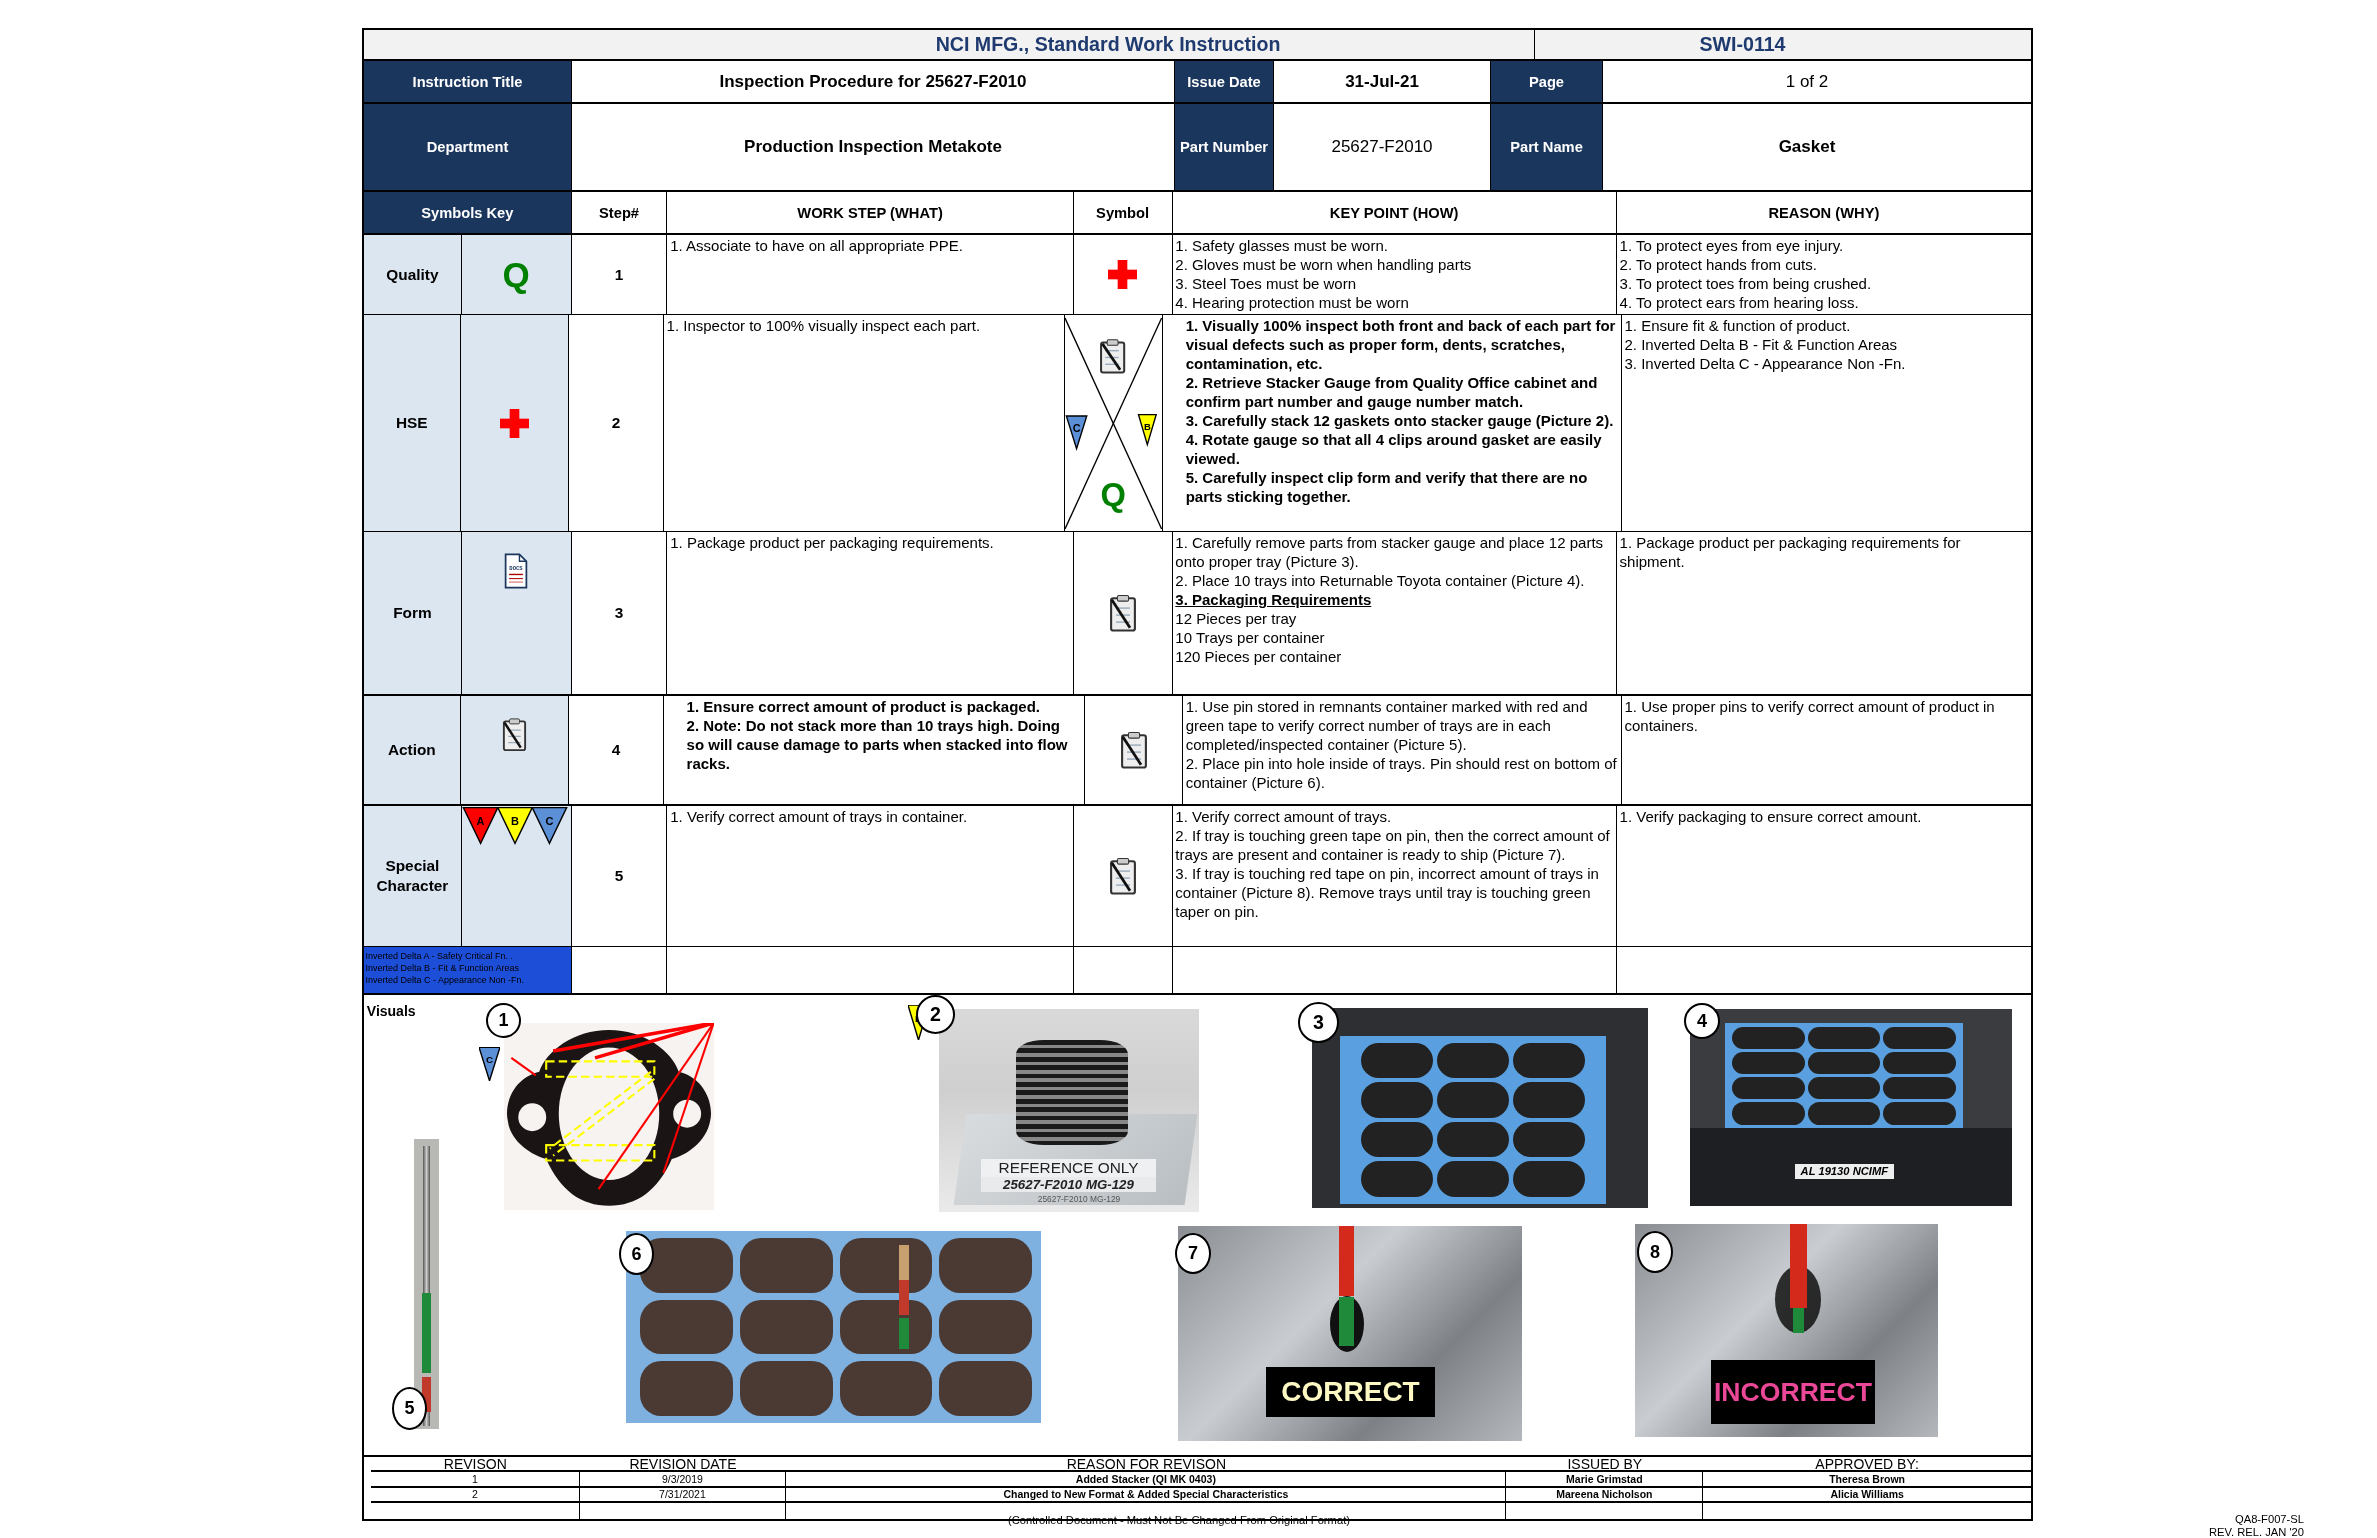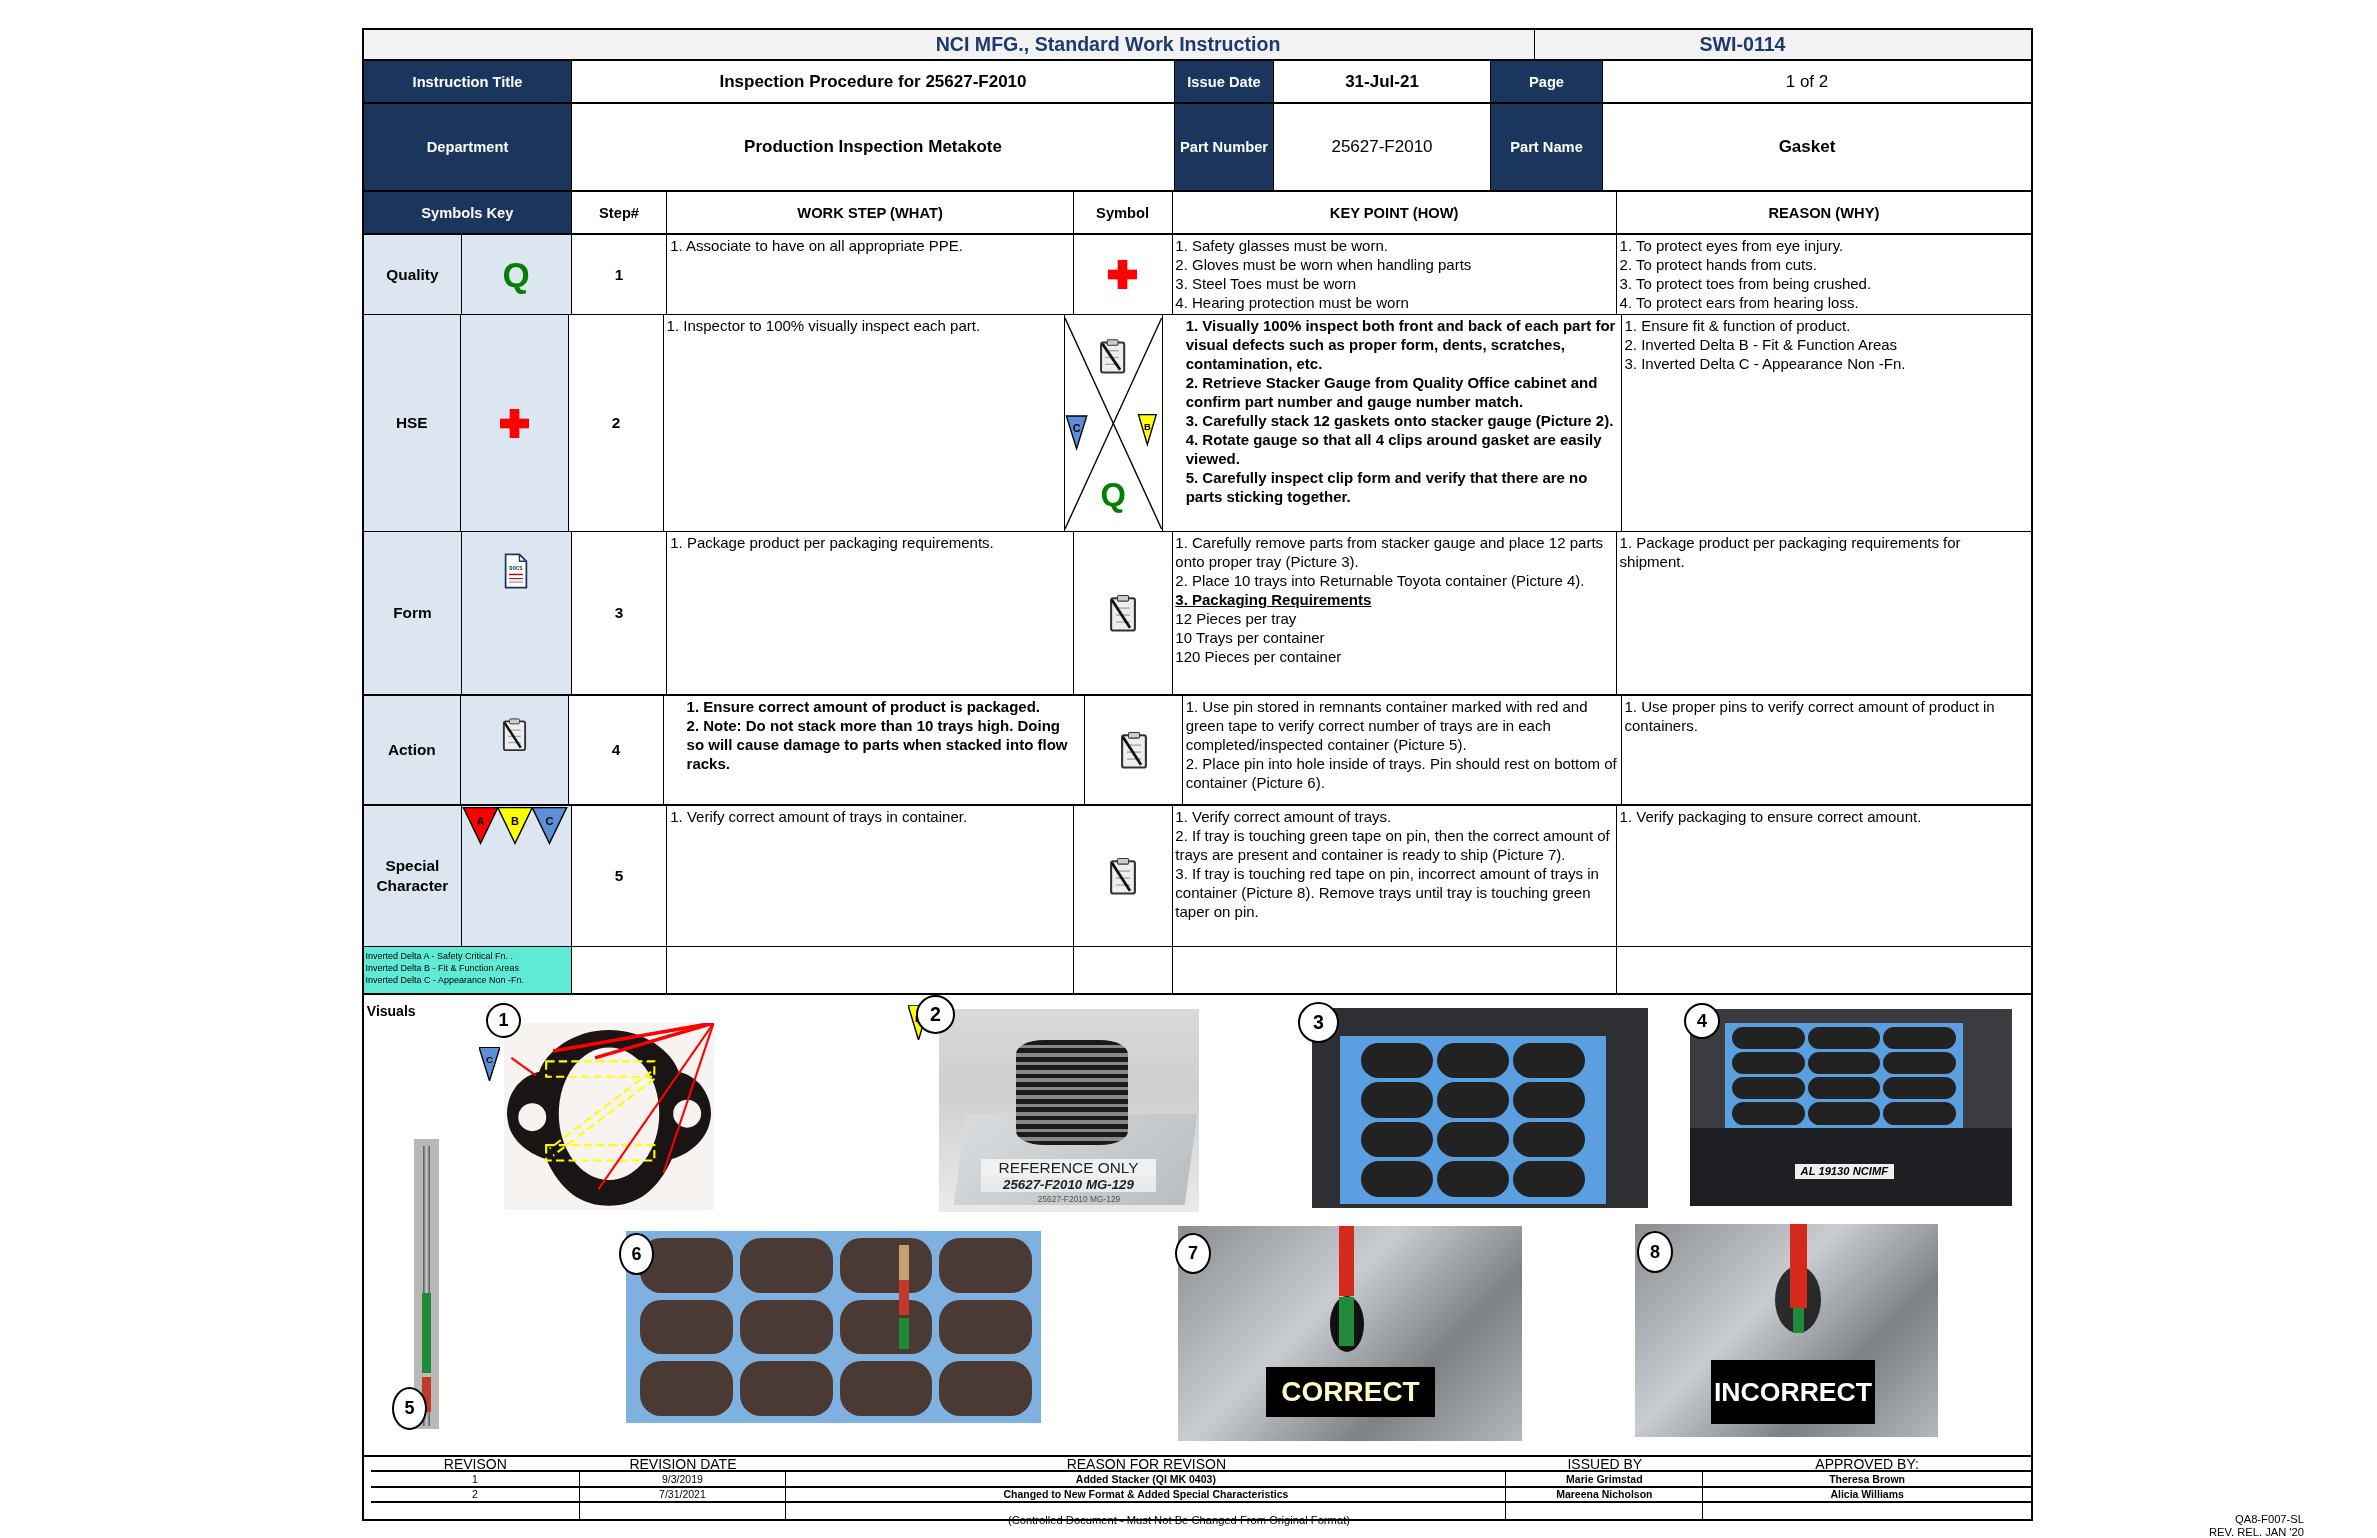--- a/index.html
+++ b/index.html
@@ -41,21 +41,21 @@
   .step-row { border-bottom: 1.4px solid #000; }
   .key-label { background: #dce6f1; font-size: 15.4px; }
   .key-icon { background: #dce6f1; }
   .txt { align-items: flex-start; justify-content: flex-start; text-align: left; font-weight: normal; font-size: 15px; line-height: 19px; padding: 1.4px 2.8px; }
   .txt.bold { font-weight: bold; margin-left: 20px; }
   .txt div { white-space: normal; }
   .u { text-decoration: underline; font-weight: bold; }
   .stepnum { font-size: 15.4px; }
 
   .legend-row { height: 48px; border-bottom: 2.8px solid #000; }
-  .legend-text { background: #5eead4; font-weight: normal; font-size: 9px; line-height: 12px; justify-content: flex-start; align-items: flex-start; text-align: left; padding: 2.8px 1.4px; }
+  .legend-text { background: #1d4ed8; font-weight: normal; font-size: 9px; line-height: 12px; justify-content: flex-start; align-items: flex-start; text-align: left; padding: 2.8px 1.4px; }
 
   .visuals { position: relative; height: 462px; border-bottom: 2.8px solid #000; }
   .vis-label { position: absolute; left: 2.8px; top: 8.4px; font-weight: bold; font-size: 14px; }
 
   .photo { position: absolute; overflow: hidden; }
   .badge { position: absolute; width: 45px; height: 45px; border-radius: 50%; background: #fff; border: 2.1px solid #000; display: flex; align-items: center; justify-content: center; font-weight: bold; font-size: 21px; }
 
   .rev-table { width: 100%; }
   .rev-row { display: flex; height: 15.4px; border-bottom: 2.1px solid #000; margin-left: 7px; }
   .rev-row:last-child { border-bottom: none; }
@@ -447,21 +447,21 @@
       <div style="position:absolute;left:161px;top:71px;width:15.4px;height:49px;background:#1f8a3a;"></div>
       <div style="position:absolute;left:88px;top:141px;width:169px;height:50px;background:#000;display:flex;align-items:center;justify-content:center;font-size:28px;font-weight:bold;color:#fef9c3;">CORRECT</div>
     </div>
     <div class="badge" style="left:811px;top:238px;width:36px;height:41px;font-size:18px;">7</div>
 
     <div class="photo" style="left:1271px;top:229px;width:303px;height:213px;background:linear-gradient(135deg,#8a8d92,#c9ccd0 40%,#7d8085 70%,#b4b7bb);">
       <div style="position:absolute;left:155px;top:0;width:17px;height:77px;background:#d42a1c;"></div>
       <div style="position:absolute;left:140px;top:42px;width:46px;height:67px;background:#111;border-radius:50%;opacity:0.85;"></div>
       <div style="position:absolute;left:155px;top:35px;width:17px;height:49px;background:#d42a1c;"></div>
       <div style="position:absolute;left:158px;top:84px;width:11.2px;height:25px;background:#1f8a3a;"></div>
-      <div style="position:absolute;left:76px;top:136px;width:164px;height:64px;background:#000;display:flex;align-items:center;justify-content:center;font-size:26.6px;font-weight:bold;color:#ffffff;">INCORRECT</div>
+      <div style="position:absolute;left:76px;top:136px;width:164px;height:64px;background:#000;display:flex;align-items:center;justify-content:center;font-size:26.6px;font-weight:bold;color:#ec4899;">INCORRECT</div>
     </div>
     <div class="badge" style="left:1273px;top:236px;width:36px;height:42px;font-size:18px;">8</div>
   </div>
 
   <div class="rev-table">
     <div class="rev-row rev-head">
       <div class="cell rw1" style="border-right:none">REVISON</div>
       <div class="cell rw2" style="border-right:none">REVISION DATE</div>
       <div class="cell rw3" style="border-right:none">REASON FOR REVISON</div>
       <div class="cell rw4" style="border-right:none">ISSUED BY</div>

